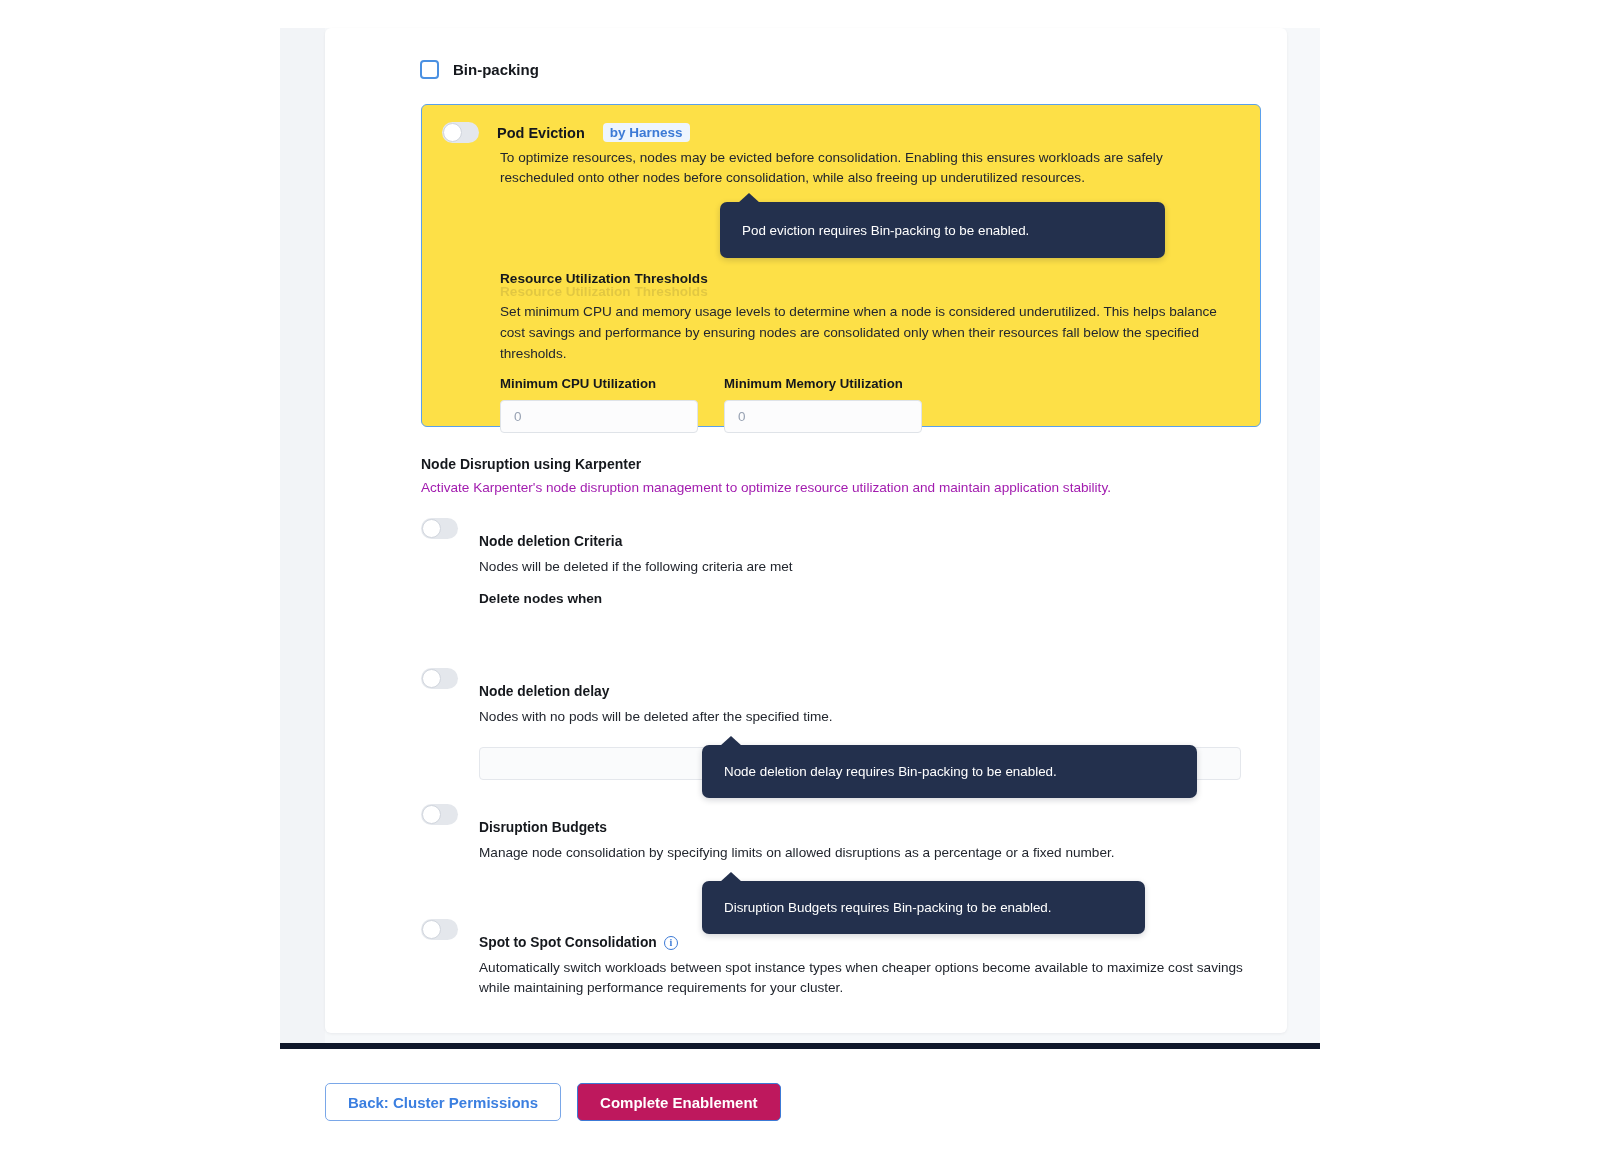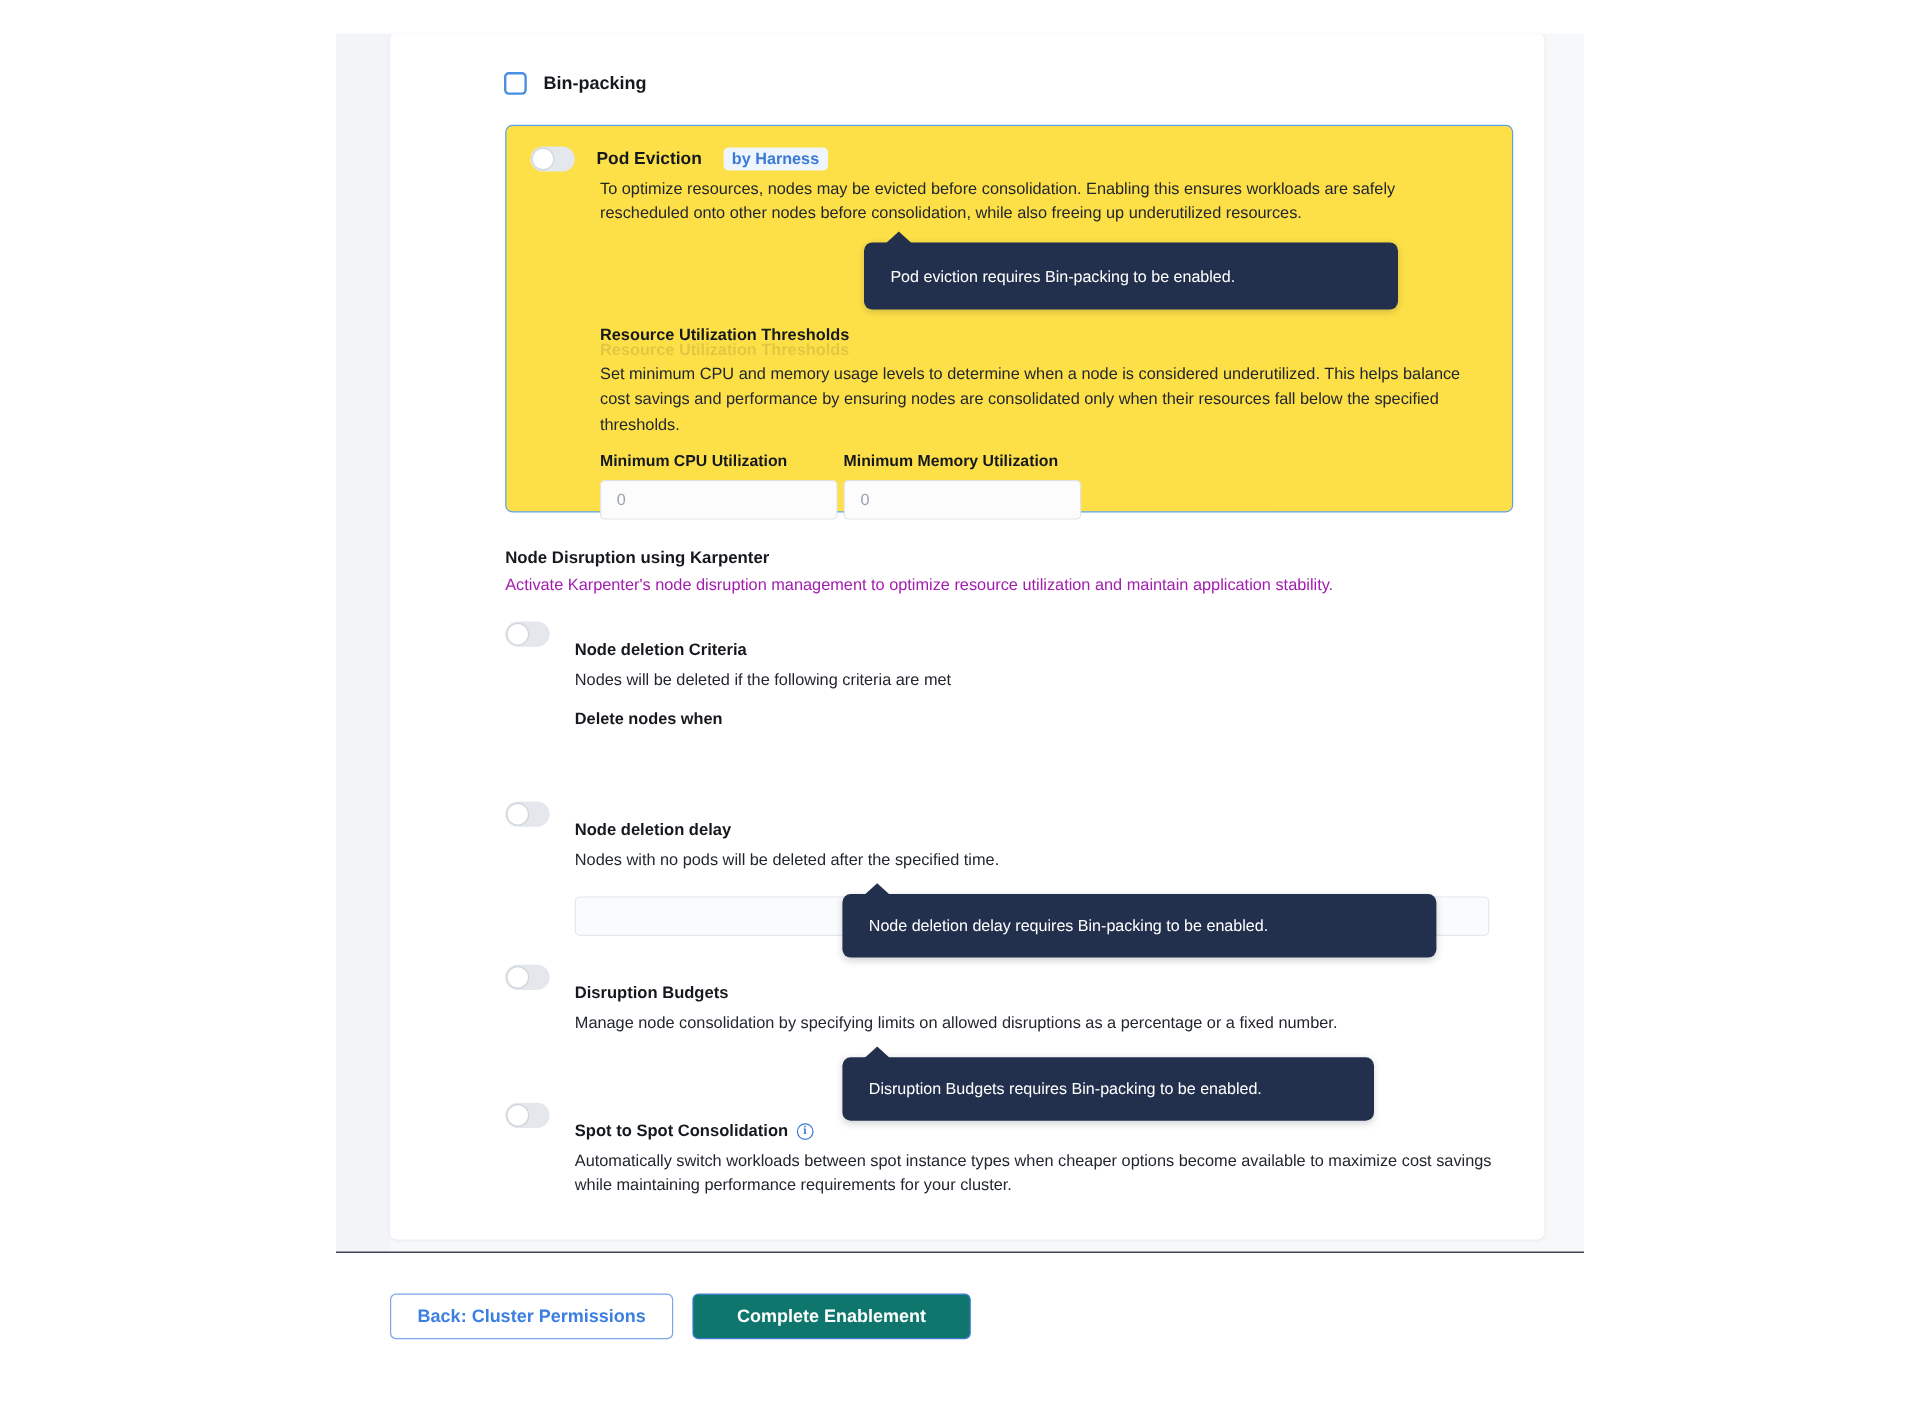--- a/index.html
+++ b/index.html
@@ -40,21 +40,21 @@
     border-radius: 6px;
     box-shadow: 0 1px 3px rgba(16,24,40,0.06);
   }
 
   
   .footer {
     position: absolute;
     left: 0px; top: 1015px;
     width: 1040px; height: 77px;
     background: #ffffff;
-    border-top: 1px solid #0f172a;
+    border-top: 6px solid #0f172a;
   }
   .footer-inner {
     position: absolute;
     left: 45px; top: 34px;
     display: flex; gap: 16px; align-items: center;
   }
   .btn {
     font-family: "Liberation Sans", sans-serif;
     font-size: 15px; font-weight: bold;
     border-radius: 5px;
@@ -62,22 +62,22 @@
     line-height: 1;
     display: inline-flex; align-items: center; justify-content: center;
   }
   .btn-secondary {
     height: 38px; padding: 0 22px;
     background: #ffffff;
     color: #3b7fe0;
     border: 1px solid #7aa7e8;
   }
   .btn-primary {
-    height: 38px; padding: 0 36px;
-    background: #0f766e;
+    height: 38px; padding: 0 22px;
+    background: #be185d;
     color: #ffffff;
     border: 1px solid #3c7ad6;
   }
 
   
   .binpack-row {
     position: absolute;
     left: 95px; top: 32px;
     display: flex; align-items: center; gap: 14px;
   }
@@ -152,21 +152,21 @@
   }
   .rut-desc {
     position: absolute;
     left: 78px; top: 196px;
     width: 745px;
     font-size: 13.6px; line-height: 21px; color: #22262e;
   }
   .thresh-fields {
     position: absolute;
     left: 78px; top: 271px;
-    display: flex; gap: 5px;
+    display: flex; gap: 26px;
   }
   .field-label {
     font-size: 13.2px; font-weight: bold; color: #15181d;
     margin-bottom: 9px;
   }
   .field-input {
     width: 198px; height: 33px;
     border: 1px solid #dfe3e8;
     border-radius: 4px;
     background: #fcfcfd;

